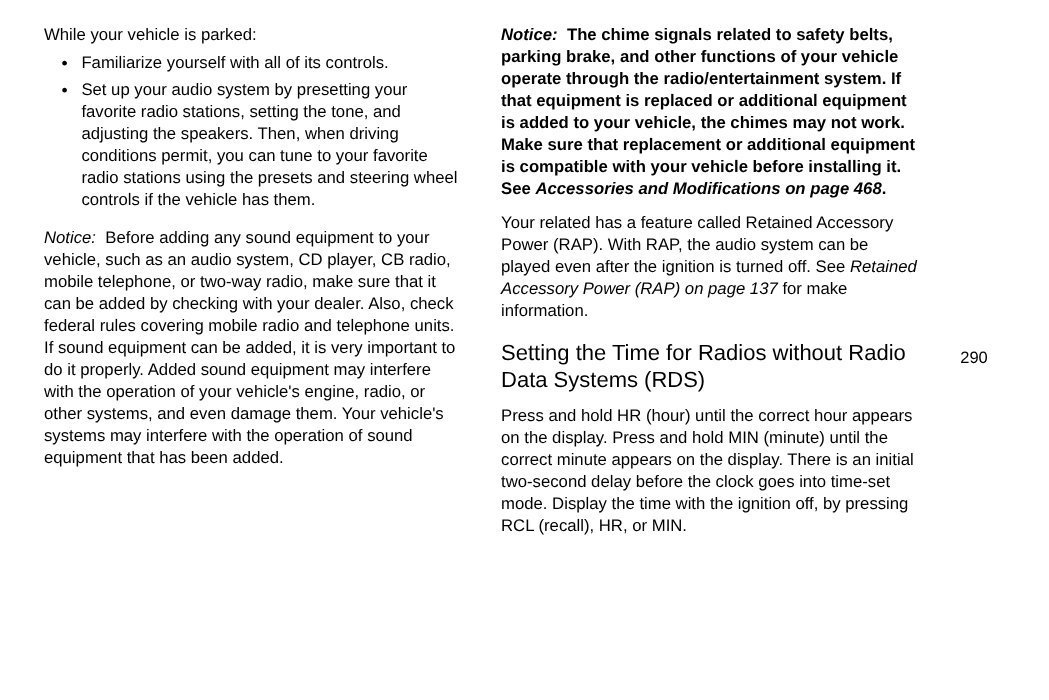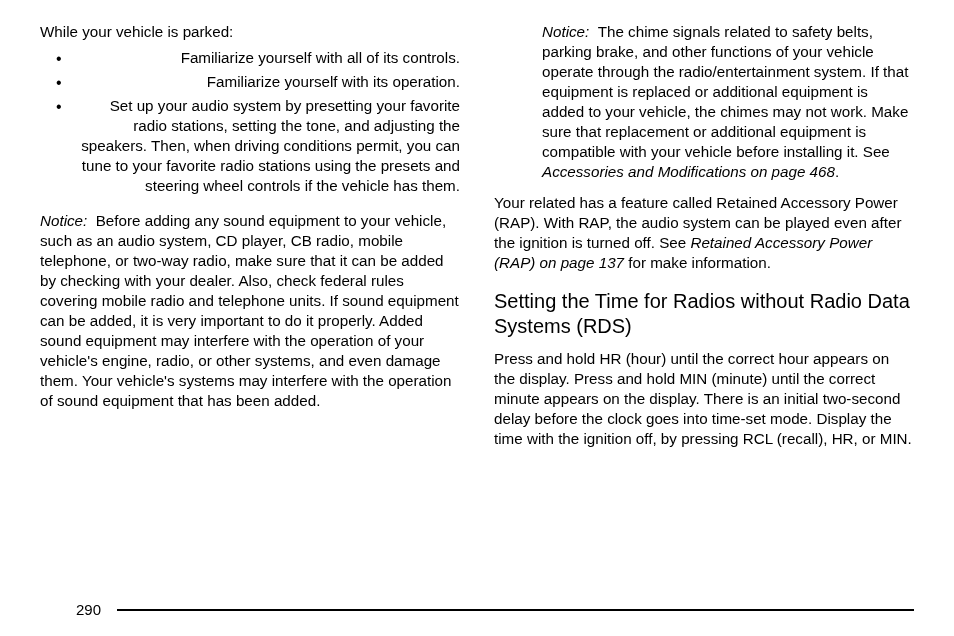--- a/index.html
+++ b/index.html
@@ -2,21 +2,21 @@
 <html><head>
 <meta charset="utf-8">
 <style>
   * { box-sizing: border-box; margin: 0; padding: 0; }
   html, body { width: 954px; height: 636px; background: #fff; font-family: Arial, Helvetica, sans-serif; color: #000; }
   .page {
     width: 954px;
     height: 636px;
     padding: 22px 40px 18px 40px;
     display: flex;
-    flex-direction: column;
+    flex-direction: row;
   }
   .cols {
     flex: 1;
     display: flex;
     gap: 34px;
   }
   .col {
     flex: 1;
     font-size: 15.2px;
     line-height: 1.32;
@@ -24,33 +24,32 @@
   .intro { margin-bottom: 6px; }
   ul.bullets {
     list-style: none;
     margin: 0 0 14px 0;
     padding: 0;
   }
   ul.bullets li {
     position: relative;
     padding-left: 34px;
     margin-bottom: 4px;
-    text-align: right;
   }
   ul.bullets li::before {
     content: "•";
     position: absolute;
     left: 16px;
     top: 0;
     font-size: 16px;
     line-height: 1.32;
   }
   .notice1 { font-weight: normal; }
   .notice1 .label { font-style: italic; }
-  .notice2 { font-weight: normal; margin-bottom: 10px; margin-left: 48px; }
+  .notice2 { font-weight: bold; margin-bottom: 10px; }
   .notice2 .label { font-style: italic; }
   .notice2 .ref { font-style: italic; }
   .rap { margin-bottom: 16px; }
   .rap .ref { font-style: italic; }
   h2.section {
     font-size: 20px;
     font-weight: normal;
     line-height: 1.25;
     margin-bottom: 10px;
   }
@@ -73,21 +72,20 @@
 </head>
 <body>
 
 <div class="page">
   <div class="cols">
 
     <div class="col">
       <p class="intro">While your vehicle is parked:</p>
       <ul class="bullets">
         <li>Familiarize yourself with all of its controls.</li>
-        <li>Familiarize yourself with its operation.</li>
         <li>Set up your audio system by presetting your favorite radio stations, setting the tone, and adjusting the speakers. Then, when driving conditions permit, you can tune to your favorite radio stations using the presets and steering wheel controls if the vehicle has them.</li>
       </ul>
       <p class="notice1">
         <span class="label">Notice:</span>&nbsp;&nbsp;<span>Before adding any sound equipment to your vehicle, such as an audio system, CD player, CB radio, mobile telephone, or two-way radio, make sure that it can be added by checking with your dealer. Also, check federal rules covering mobile radio and telephone units. If sound equipment can be added, it is very important to do it properly. Added sound equipment may interfere with the operation of your vehicle's engine, radio, or other systems, and even damage them. Your vehicle's systems may interfere with the operation of sound equipment that has been added.</span>
       </p>
     </div>
 
     <div class="col">
       <p class="notice2">
         <span class="label">Notice:</span>&nbsp;&nbsp;<span>The chime signals related to safety belts, parking brake, and other functions of your vehicle operate through the radio/entertainment system. If that equipment is replaced or additional equipment is added to your vehicle, the chimes may not work. Make sure that replacement or additional equipment is compatible with your vehicle before installing it. See </span><span class="ref">Accessories and Modifications on page 468</span><span>.</span>

